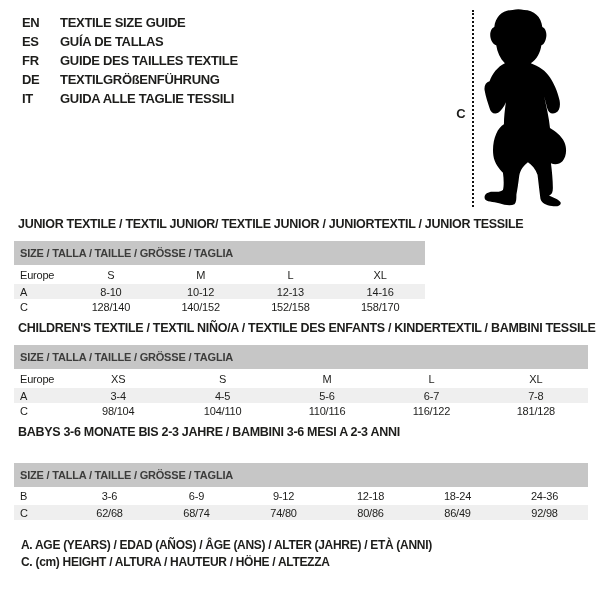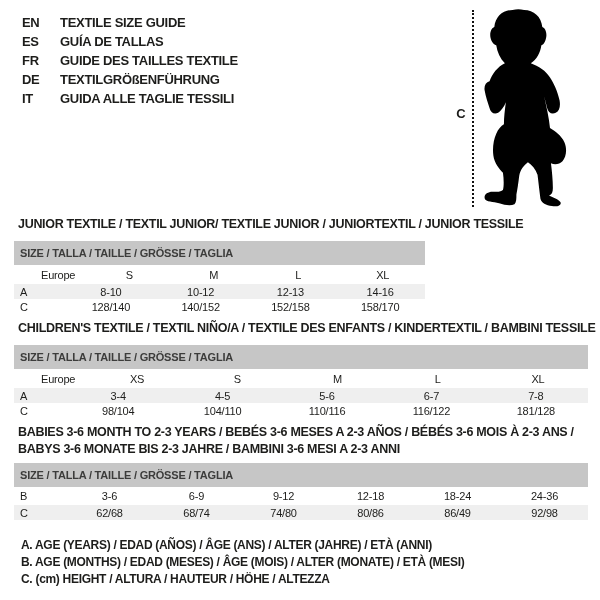--- a/index.html
+++ b/index.html
@@ -25,21 +25,21 @@
   
   .tbl-title { position:absolute; left:18px; font-size:12.5px; font-weight:bold;
                letter-spacing:-0.3px; line-height:17px; white-space:nowrap; }
   .tbl { position:absolute; left:14px; }
   .tbl.w1 { width:411px; }
   .tbl.w2 { width:574px; }
   .size-bar { height:24px; background:#c6c6c6; display:flex; align-items:center;
               padding-left:6px; font-size:11px; color:#3c3c3b; letter-spacing:-0.2px;font-weight:bold; }
   .trow { display:flex; height:15px; align-items:center; font-size:11px;
           letter-spacing:-0.2px; }
-  .trow.first { height:19px;margin-left:21px; }
+  .trow.first { height:19px; }
   .trow.tall { height:18px; }
   .trow.shaded { background:#efefef; }
   .rlabel { width:52px; padding-left:6px; text-align:left; }
   .cell { flex:1; text-align:center; }
 
   
   .notes { position:absolute; left:21px; top:537px; }
   .note-line { font-size:12px; font-weight:bold; letter-spacing:-0.3px; line-height:17px;
                white-space:nowrap; }
 </style>
@@ -140,21 +140,20 @@
       <span class="rlabel">C</span>
       <span class="cell">98/104</span>
       <span class="cell">104/110</span>
       <span class="cell">110/116</span>
       <span class="cell">116/122</span>
       <span class="cell">181/128</span>
     </div>
   </div>
 
   <div class="tbl-title" style="top:424px;">
-    <div>BABIES 3-6 MONTH TO 2-3 YEARS / BEBÉS 3-6 MESES A 2-3 AÑOS / BÉBÉS 3-6 MOIS À 2-3 ANS /</div>
     <div>BABYS 3-6 MONATE BIS 2-3 JAHRE / BAMBINI 3-6 MESI A 2-3 ANNI</div>
   </div>
   <div class="tbl w2" style="top:463px;">
     <div class="size-bar">SIZE / TALLA / TAILLE / GRÖSSE / TAGLIA</div>
     <div class="trow tall">
       <span class="rlabel">B</span>
       <span class="cell">3-6</span>
       <span class="cell">6-9</span>
       <span class="cell">9-12</span>
       <span class="cell">12-18</span>
@@ -167,17 +166,16 @@
       <span class="cell">68/74</span>
       <span class="cell">74/80</span>
       <span class="cell">80/86</span>
       <span class="cell">86/49</span>
       <span class="cell">92/98</span>
     </div>
   </div>
 
   <div class="notes">
     <div class="note-line">A. AGE (YEARS) / EDAD (AÑOS) / ÂGE (ANS) / ALTER (JAHRE) / ETÀ (ANNI)</div>
-    <div class="note-line">B. AGE (MONTHS) / EDAD (MESES) / ÂGE (MOIS) / ALTER (MONATE) / ETÀ (MESI)</div>
     <div class="note-line">C. (cm) HEIGHT / ALTURA / HAUTEUR / HÖHE / ALTEZZA</div>
   </div>
 
 </div>
 
 </body></html>

